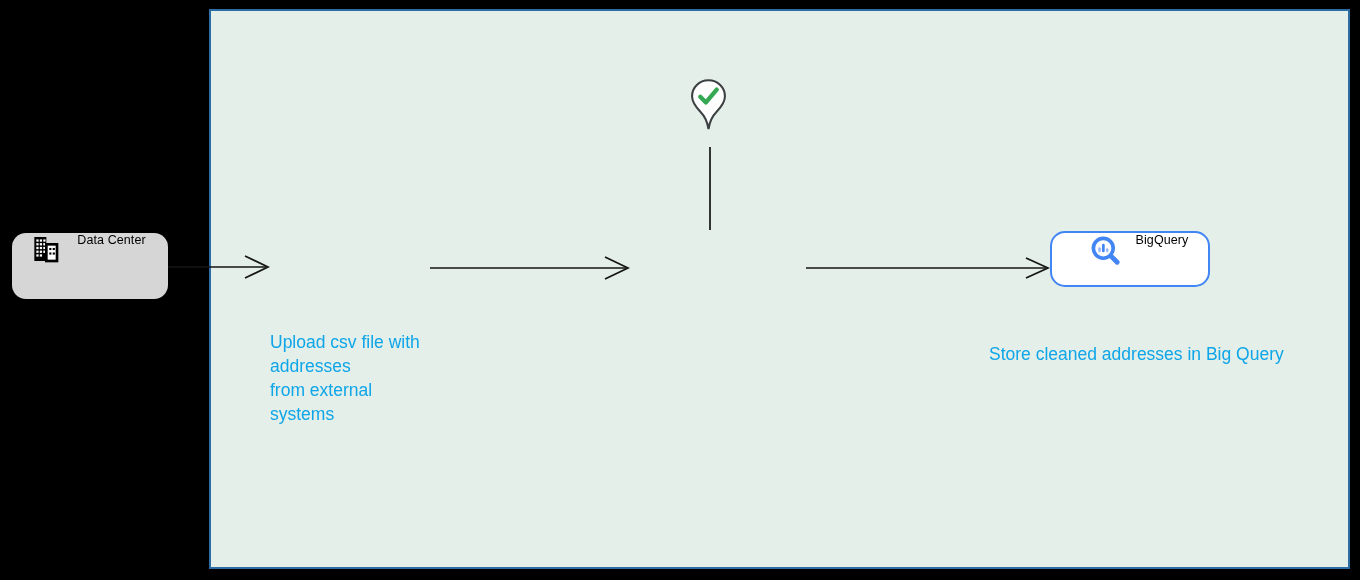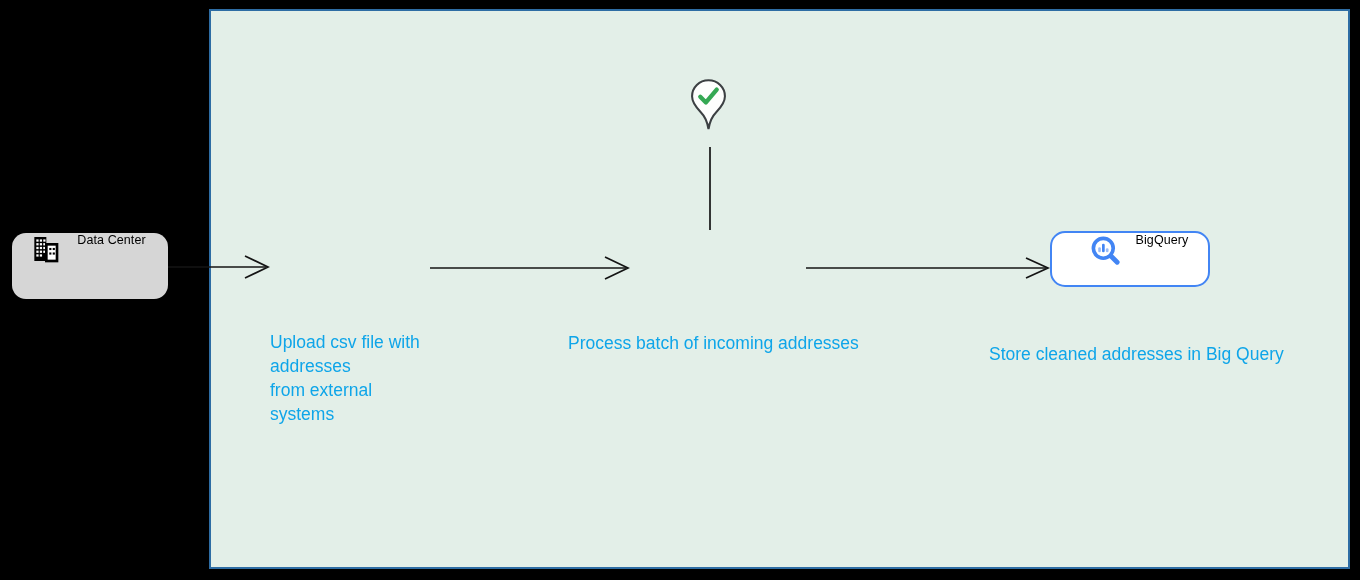--- a/index.html
+++ b/index.html
@@ -114,16 +114,15 @@
     <svg width="37" height="54" viewBox="0 0 36 52">
       <path d="M18,2 C9,2 2,9 2,17.6 C2,24 6,28.5 10.5,33 C13.5,36 16.6,40 18,49.5 C19.4,40 22.5,36 25.5,33 C30,28.5 34,24 34,17.6 C34,9 27,2 18,2 Z" fill="#fdfefd" stroke="#3c4043" stroke-width="2"></path>
       <path d="M10,18 L15.5,23.5 L26,11" fill="none" stroke="#34a853" stroke-width="4.2" stroke-linecap="round" stroke-linejoin="round"></path>
     </svg>
   </span>
 
   <div class="caption caption-upload">Upload csv file with
 addresses
 from external
 systems</div>
-  <div class="caption caption-process">Process batch of incoming addresses</div>
   <div class="caption caption-store">Store cleaned addresses in Big Query</div>
 
 </div>
 
 </body></html>

